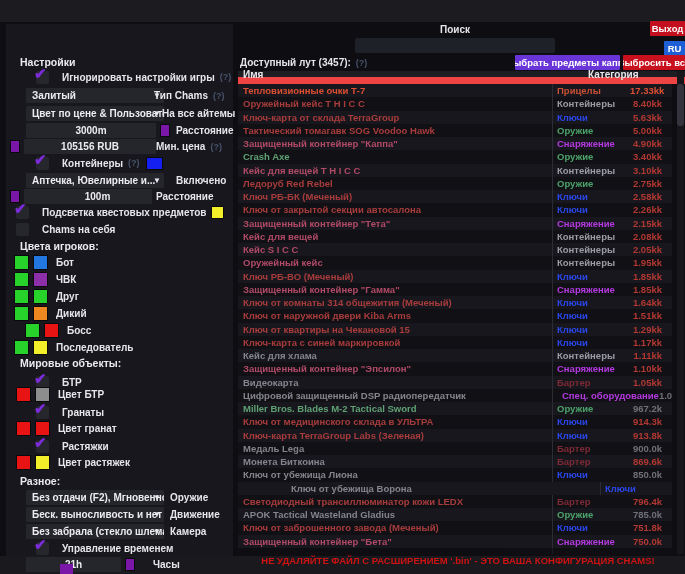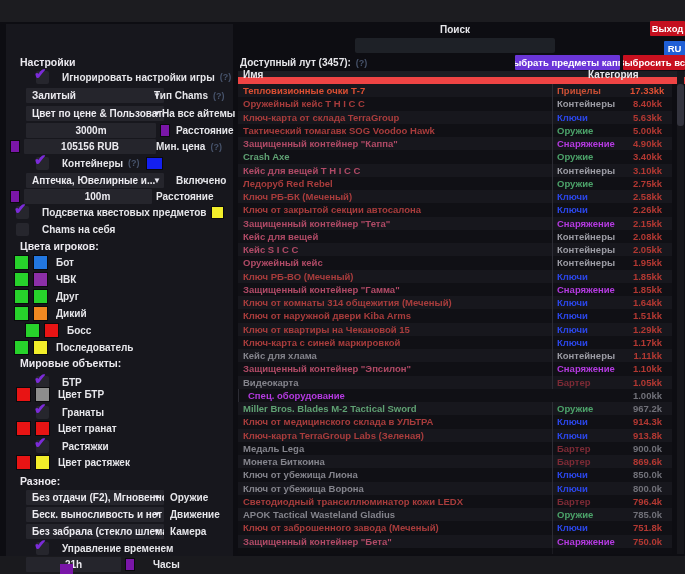--- a/index.html
+++ b/index.html
@@ -386,20 +386,21 @@
     <span class="tprice" style="color: rgb(178, 56, 50);">1.10kk</span>
   </div>
 
   <div class="trow">
     <span class="tname" style="color: rgb(132, 132, 140);">Видеокарта</span>
     <span class="tcat" style="color: rgb(124, 42, 53);">Бартер</span>
     <span class="tprice" style="color: rgb(178, 56, 50);">1.05kk</span>
   </div>
 
   <div class="trow">
+    <span class="tname" style="color: rgb(132, 132, 140);">Цифровой защищенный DSP радиопередатчик</span>
     <span class="tcat" style="color: rgb(180, 58, 224); padding-left: 9px;">Спец. оборудование</span>
     <span class="tprice" style="color: rgb(112, 112, 120);">1.00kk</span>
   </div>
 
   <div class="trow">
     <span class="tname" style="color: rgb(95, 161, 115);">Miller Bros. Blades M-2 Tactical Sword</span>
     <span class="tcat" style="color: rgb(76, 163, 106);">Оружие</span>
     <span class="tprice" style="color: rgb(112, 112, 120);">967.2k</span>
   </div>
 
@@ -427,21 +428,21 @@
     <span class="tprice" style="color: rgb(178, 56, 50);">869.6k</span>
   </div>
 
   <div class="trow">
     <span class="tname" style="color: rgb(132, 132, 140);">Ключ от убежища Лиона</span>
     <span class="tcat" style="color: rgb(43, 70, 232);">Ключи</span>
     <span class="tprice" style="color: rgb(112, 112, 120);">850.0k</span>
   </div>
 
   <div class="trow">
-    <span class="tname" style="color: rgb(132, 132, 140);">Ключ от убежища Ворона</span>
+    <span class="tname" style="color: rgb(132, 132, 140); margin-left: 48px;">Ключ от убежища Ворона</span>
     <span class="tcat" style="color: rgb(43, 70, 232);">Ключи</span>
     <span class="tprice" style="color: rgb(112, 112, 120);">800.0k</span>
   </div>
 
   <div class="trow">
     <span class="tname" style="color: rgb(168, 60, 60);">Светодиодный трансиллюминатор кожи LEDX</span>
     <span class="tcat" style="color: rgb(124, 42, 53);">Бартер</span>
     <span class="tprice" style="color: rgb(178, 56, 50);">796.4k</span>
   </div>
 
@@ -466,14 +467,15 @@
   <div class="trow" style="opacity: 0.45;">
     <span class="tname"></span>
     <span class="tcat"></span>
     <span class="tprice"></span>
   </div>
 </div>
   <div class="scrollbar">
       <div class="scroll-thumb"></div>
     </div>
 
+  <div class="footer-warning">НЕ УДАЛЯЙТЕ ФАЙЛ С РАСШИРЕНИЕМ '.bin'  - ЭТО ВАША КОНФИГУРАЦИЯ CHAMS!</div>
   <div class="clipped-swatch"></div>
 </div>
 
 </body></html>

